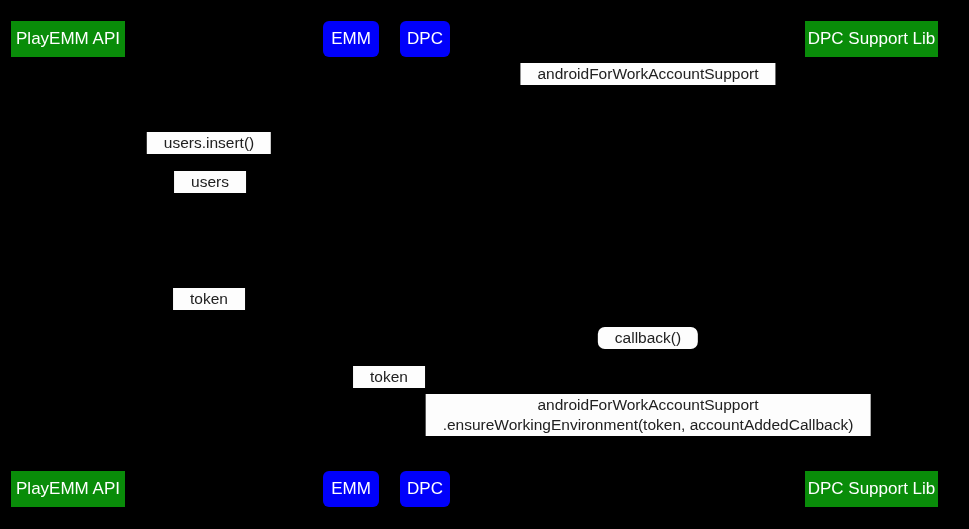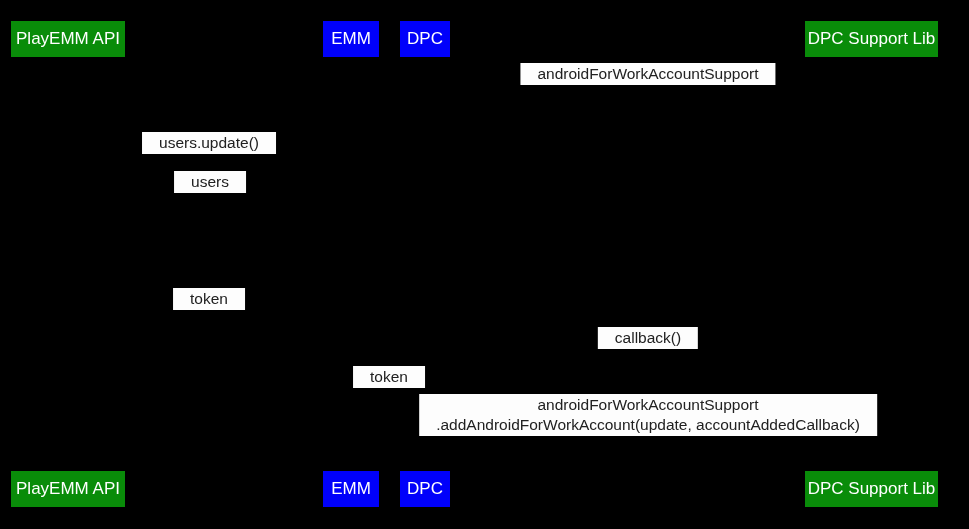--- a/index.html
+++ b/index.html
@@ -23,21 +23,21 @@
     position: absolute;
     height: 36px;
     display: flex;
     align-items: center;
     justify-content: center;
     color: var(--actor-text);
     font-size: 17px;
     white-space: nowrap;
   }
   .actor.green { background: var(--actor-green); }
-  .actor.blue  { background: var(--actor-blue); }
+  .actor.blue  { background: var(--actor-blue); border-radius: 6px; }
   .msg {
     position: absolute;
     transform: translateX(-50%);
     background: var(--message-bg);
     color: var(--message-text);
     font-size: 15.5px;
     line-height: 20px;
     text-align: center;
     padding: 1px 17px;
     white-space: nowrap;
@@ -60,49 +60,49 @@
   </div>
   <div class="actor green" style="left:805px; top:21px; width:133px;">
     <span>DPC Support Lib</span>
   </div>
 
   <div class="msg" style="left:648px; top:63px;">
     <span class="line">androidForWorkAccountSupport</span>
   </div>
 
   <div class="msg" style="left:209px; top:132px;">
-    <span class="line">users.update()</span>
+    <span class="line">users.insert()</span>
     <span class="line"></span>
   </div>
 
   <div class="msg" style="left:210px; top:171px;">
     <span class="line">users</span>
     <span class="line"></span>
   </div>
 
 
 
   <div class="msg" style="left:209px; top:288px;">
     <span class="line">token</span>
     <span class="line"></span>
   </div>
 
-  <div class="msg" style="left:648px; top:327px;">
+  <div class="msg" style="left:648px; top:327px;border-radius:7px;">
     <span class="line">callback()</span>
     <span class="line"></span>
   </div>
 
   <div class="msg" style="left:389px; top:366px;">
     <span class="line">token</span>
     <span class="line"></span>
   </div>
 
   <div class="msg" style="left:648px; top:394px;">
     <span class="line">androidForWorkAccountSupport</span>
-    <span class="line">.addAndroidForWorkAccount(update, accountAddedCallback)</span>
+    <span class="line">.ensureWorkingEnvironment(token, accountAddedCallback)</span>
   </div>
 
   <div class="actor green" style="left:11px; top:471px; width:114px;">
     <span>PlayEMM API</span>
   </div>
   <div class="actor blue" style="left:323px; top:471px; width:56px;">
     <span>EMM</span>
   </div>
   <div class="actor blue" style="left:400px; top:471px; width:50px;">
     <span>DPC</span>

